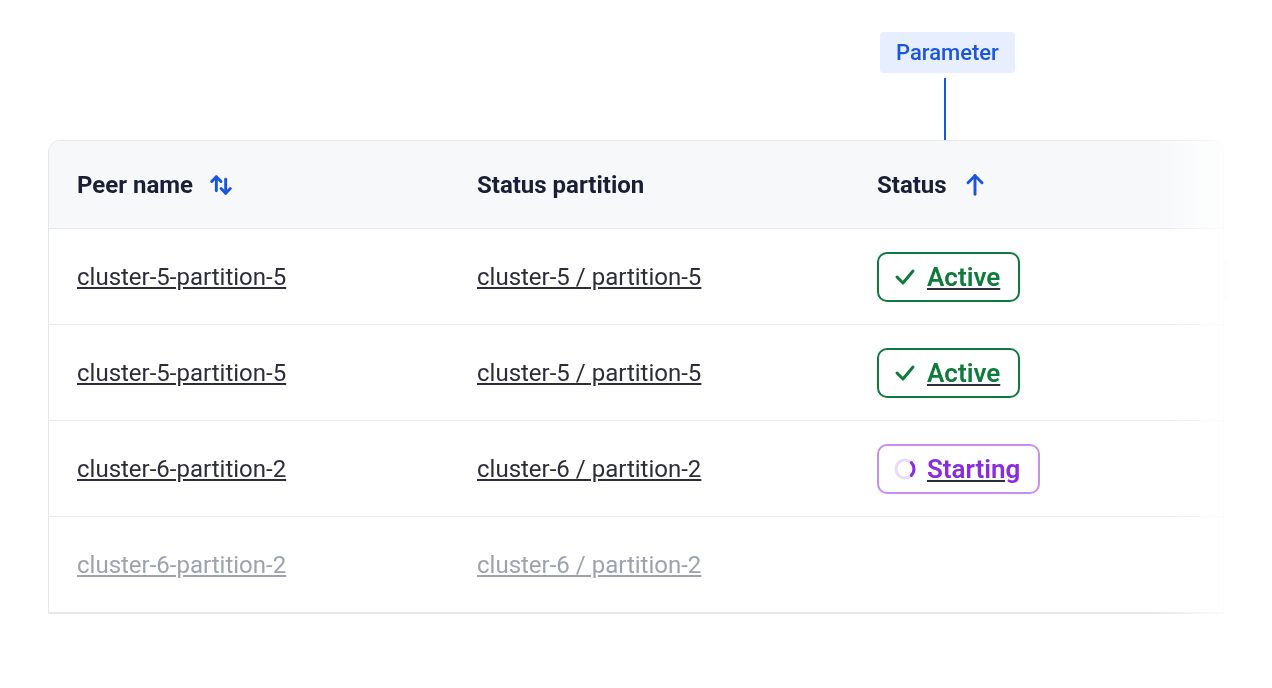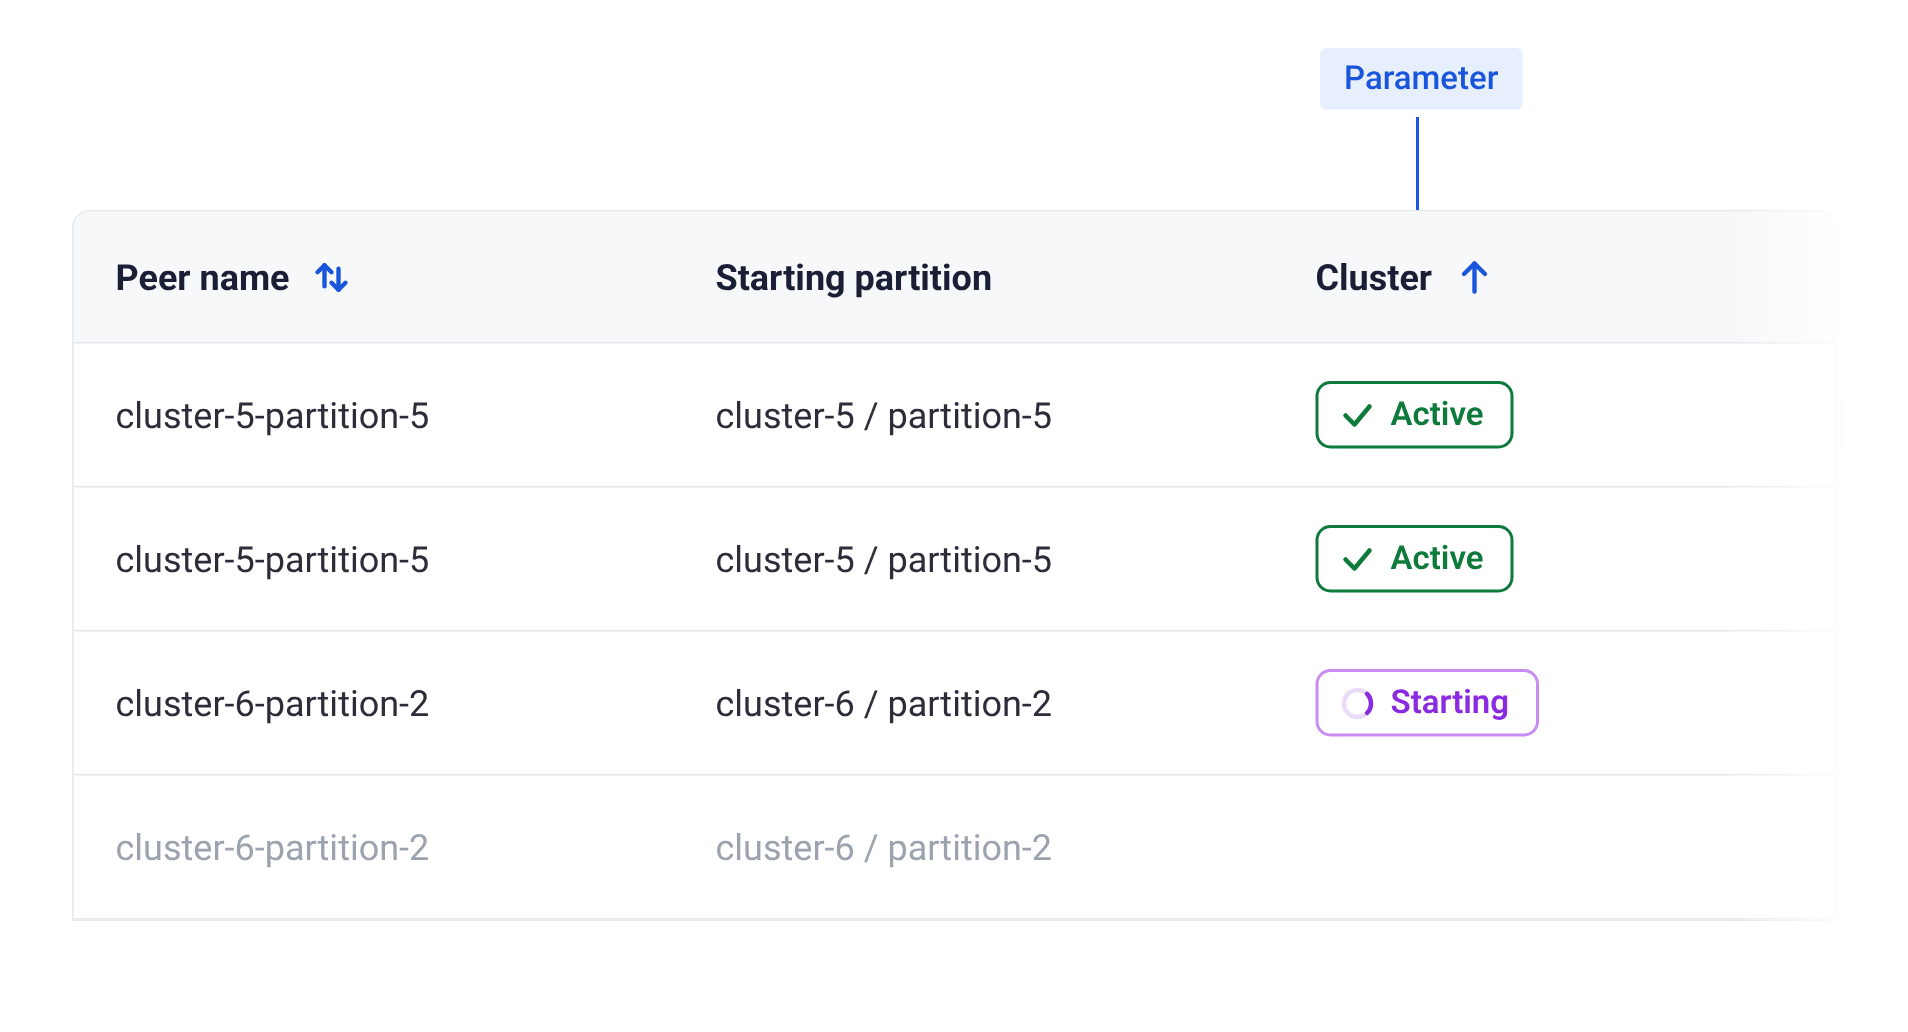--- a/index.html
+++ b/index.html
@@ -101,28 +101,28 @@
   .row{
     display:flex;
     align-items:center;
     border-bottom:1px solid var(--border);
     height:96px;
     padding:0 28px;
     font-size:24px;
     color:#2d2d3a;
   }
   .row.muted{ color:var(--muted); }
-  .cell{ display:flex; align-items:center; }
+  .cell{ display:flex; align-items:center;text-decoration:underline; }
 
   
   .badge{
     display:inline-flex;
     align-items:center;
     gap:10px;
-    font-size:22px;
+    font-size:26px;
     font-weight:600;
     border:2px solid;
     border-radius:10px;
     padding:8px 18px 8px 14px;
     background:#fff;
   }
   .badge.active{ color:var(--green); border-color:var(--green); }
   .badge.starting{ color:var(--purple); border-color:#c98df2; }
   .badge.pending{ color:var(--grey); border-color:#d1d5db; }
 
@@ -146,24 +146,24 @@
     <div class="col col-peer">
       <span>Peer name</span>
       <svg class="sort-icon" viewBox="0 0 24 24" fill="none" stroke="#1a56db" stroke-width="2.5" stroke-linecap="round" stroke-linejoin="round">
         <path d="M8 17 L8 5"></path>
         <path d="M4 9 L8 5 L12 9"></path>
         <path d="M16 7 L16 19"></path>
         <path d="M12 15 L16 19 L20 15"></path>
       </svg>
     </div>
     <div class="col col-part">
-      <span>Starting partition</span>
+      <span>Status partition</span>
     </div>
     <div class="col col-status">
-      <span>Cluster</span>
+      <span>Status</span>
       <svg class="sort-icon" viewBox="0 0 24 24" fill="none" stroke="#1a56db" stroke-width="2.5" stroke-linecap="round" stroke-linejoin="round">
         <path d="M12 20 L12 4"></path>
         <path d="M6 10 L12 4 L18 10"></path>
       </svg>
     </div>
   </div>
 
   <div id="rows">
       <div class="row">
         <div class="cell col-peer">

